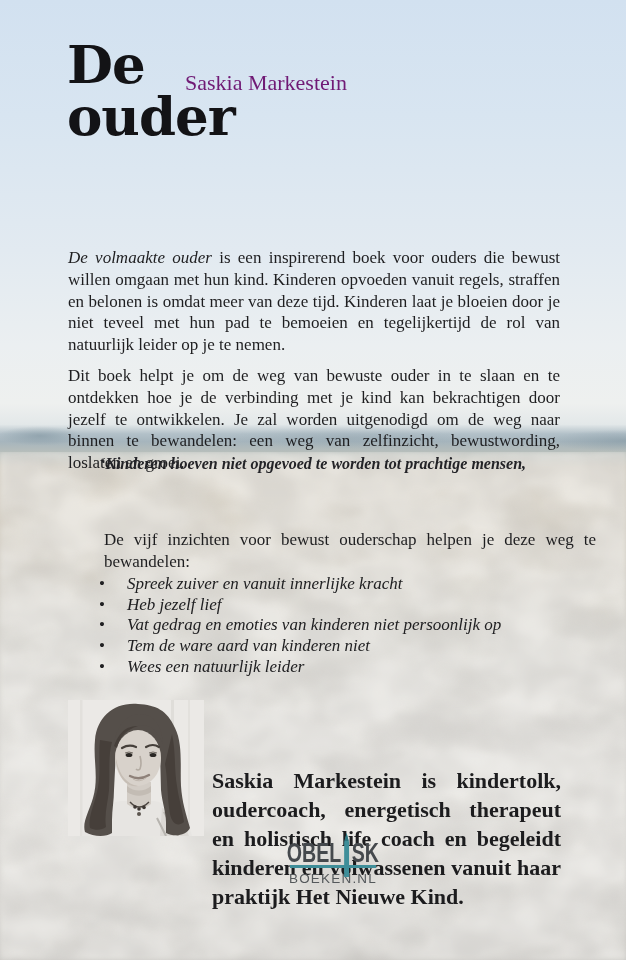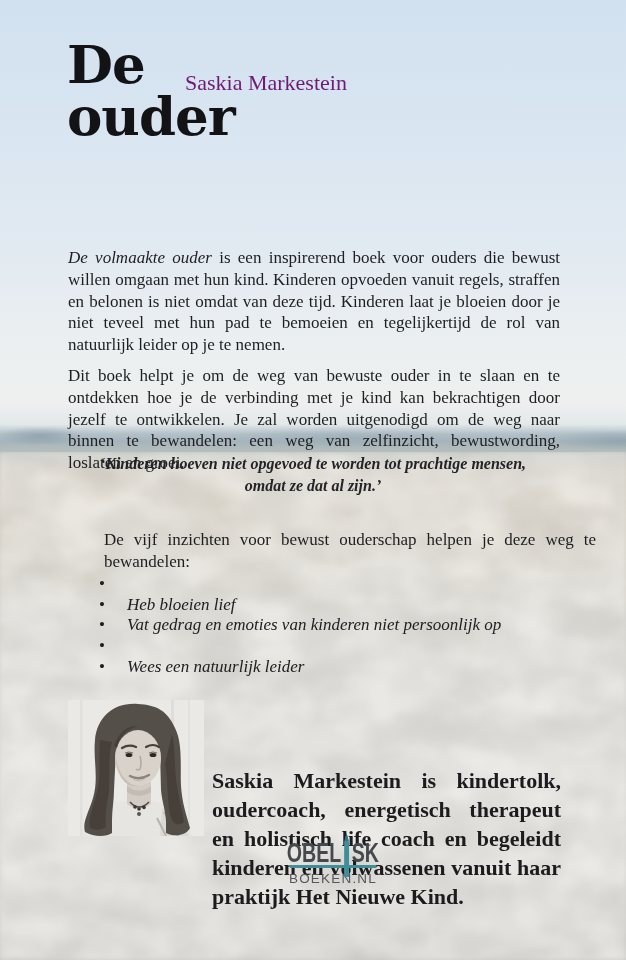--- a/index.html
+++ b/index.html
@@ -93,45 +93,46 @@
     <rect width="626" height="508" filter="url(#sand-light)"></rect>
     <rect width="626" height="508" filter="url(#sand-dark)" opacity="0.5"></rect>
   </svg>
 
   <div class="title">
     <div>De</div>
     <div>ouder</div>
   </div>
   <div class="author-top">Saskia Markestein</div>
 
-  <p class="para p1"><span class="lead">De volmaakte ouder</span><span> is een inspirerend boek voor ouders die bewust willen omgaan met hun kind. Kinderen opvoeden vanuit regels, straffen en belonen is niet omdat van deze tijd. Kinderen laat je bloeien door je niet teveel met hun pad te bemoeien en tegelijkertijd de rol van natuurlijk leider op je te nemen.</span></p>
+  <p class="para p1"><span class="lead">De volmaakte ouder</span><span> is een inspirerend boek voor ouders die bewust willen omgaan met hun kind. Kinderen opvoeden vanuit regels, straffen en belonen is omdat meer van deze tijd. Kinderen laat je bloeien door je niet teveel met hun pad te bemoeien en tegelijkertijd de rol van natuurlijk leider op je te nemen.</span></p>
 
   <p class="para p2">Dit boek helpt je om de weg van bewuste ouder in te slaan en te ontdekken hoe je de verbinding met je kind kan bekrachtigen door jezelf te ontwikkelen. Je zal worden uitgenodigd om de weg naar binnen te bewandelen: een weg van zelfinzicht, bewustwording, loslaten en groei.</p>
 
   <div class="quote">
     <div>‘Kinderen hoeven niet opgevoed te worden tot prachtige mensen,</div>
-    <div>omdat ze dat al zijn.’</div>
   </div>
 
   <p class="para insights">De vijf inzichten voor bewust ouderschap helpen je deze weg te bewandelen:</p>
 
   <div class="bullets">
     <div class="bullet-row">
         <span class="blt">•</span>
+        <span>Spreek zuiver en vanuit innerlijke kracht</span>
       </div>
     <div class="bullet-row">
         <span class="blt">•</span>
-        <span>Heb bloeien lief</span>
+        <span>Heb jezelf lief</span>
       </div>
     <div class="bullet-row">
         <span class="blt">•</span>
         <span>Vat gedrag en emoties van kinderen niet persoonlijk op</span>
       </div>
     <div class="bullet-row">
         <span class="blt">•</span>
+        <span>Tem de ware aard van kinderen niet</span>
       </div>
     <div class="bullet-row">
         <span class="blt">•</span>
         <span>Wees een natuurlijk leider</span>
       </div>
   </div>
 
   <svg class="photo" viewBox="0 0 136 136">
     <rect width="136" height="136" fill="#ebe9e6"></rect>
     <rect x="103" width="3" height="136" fill="#dfddd9"></rect>

